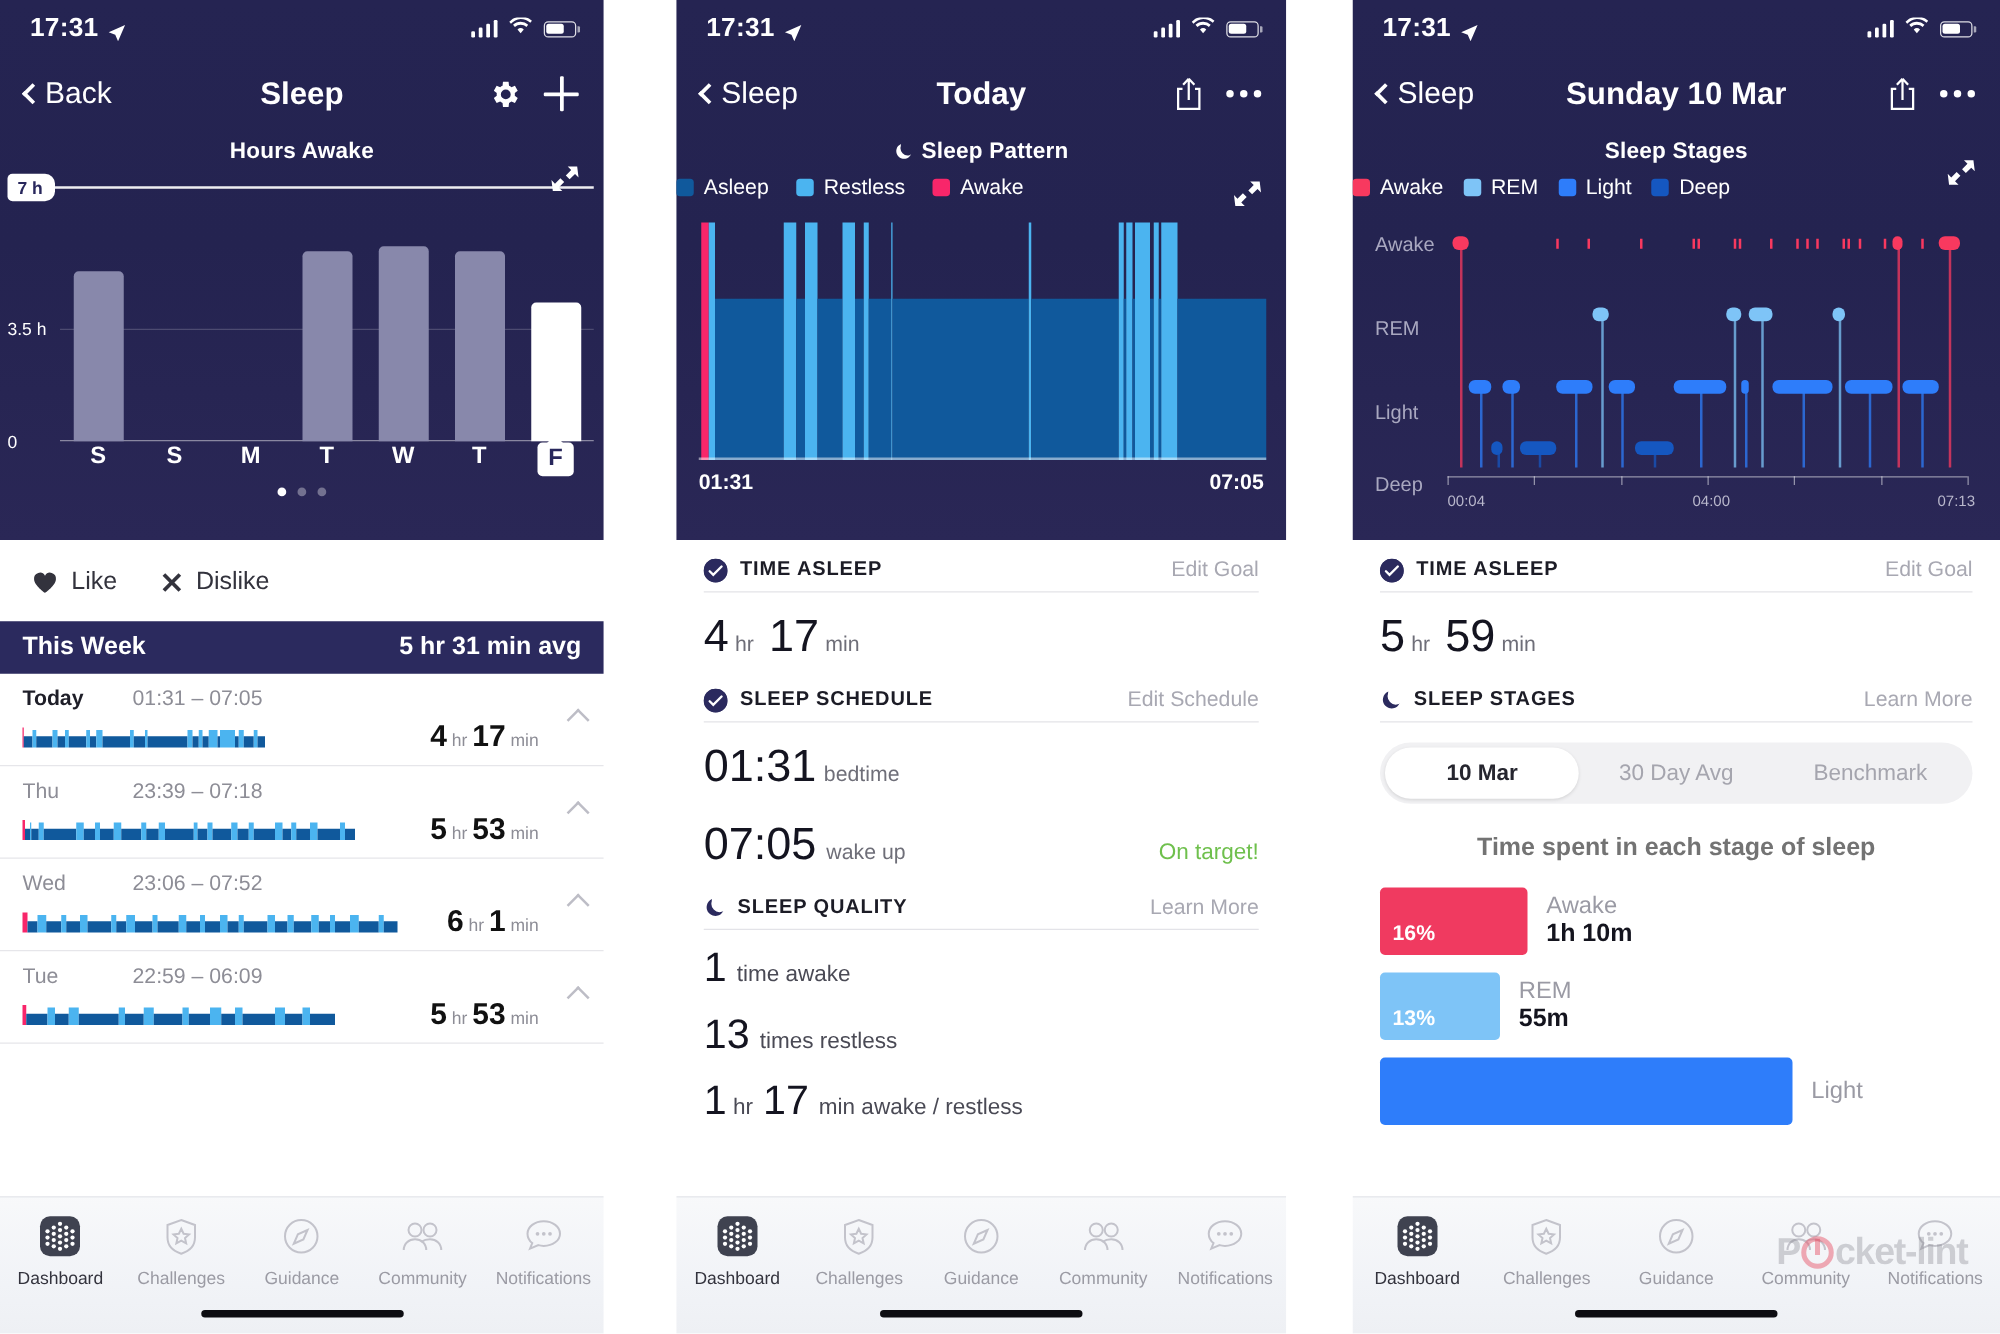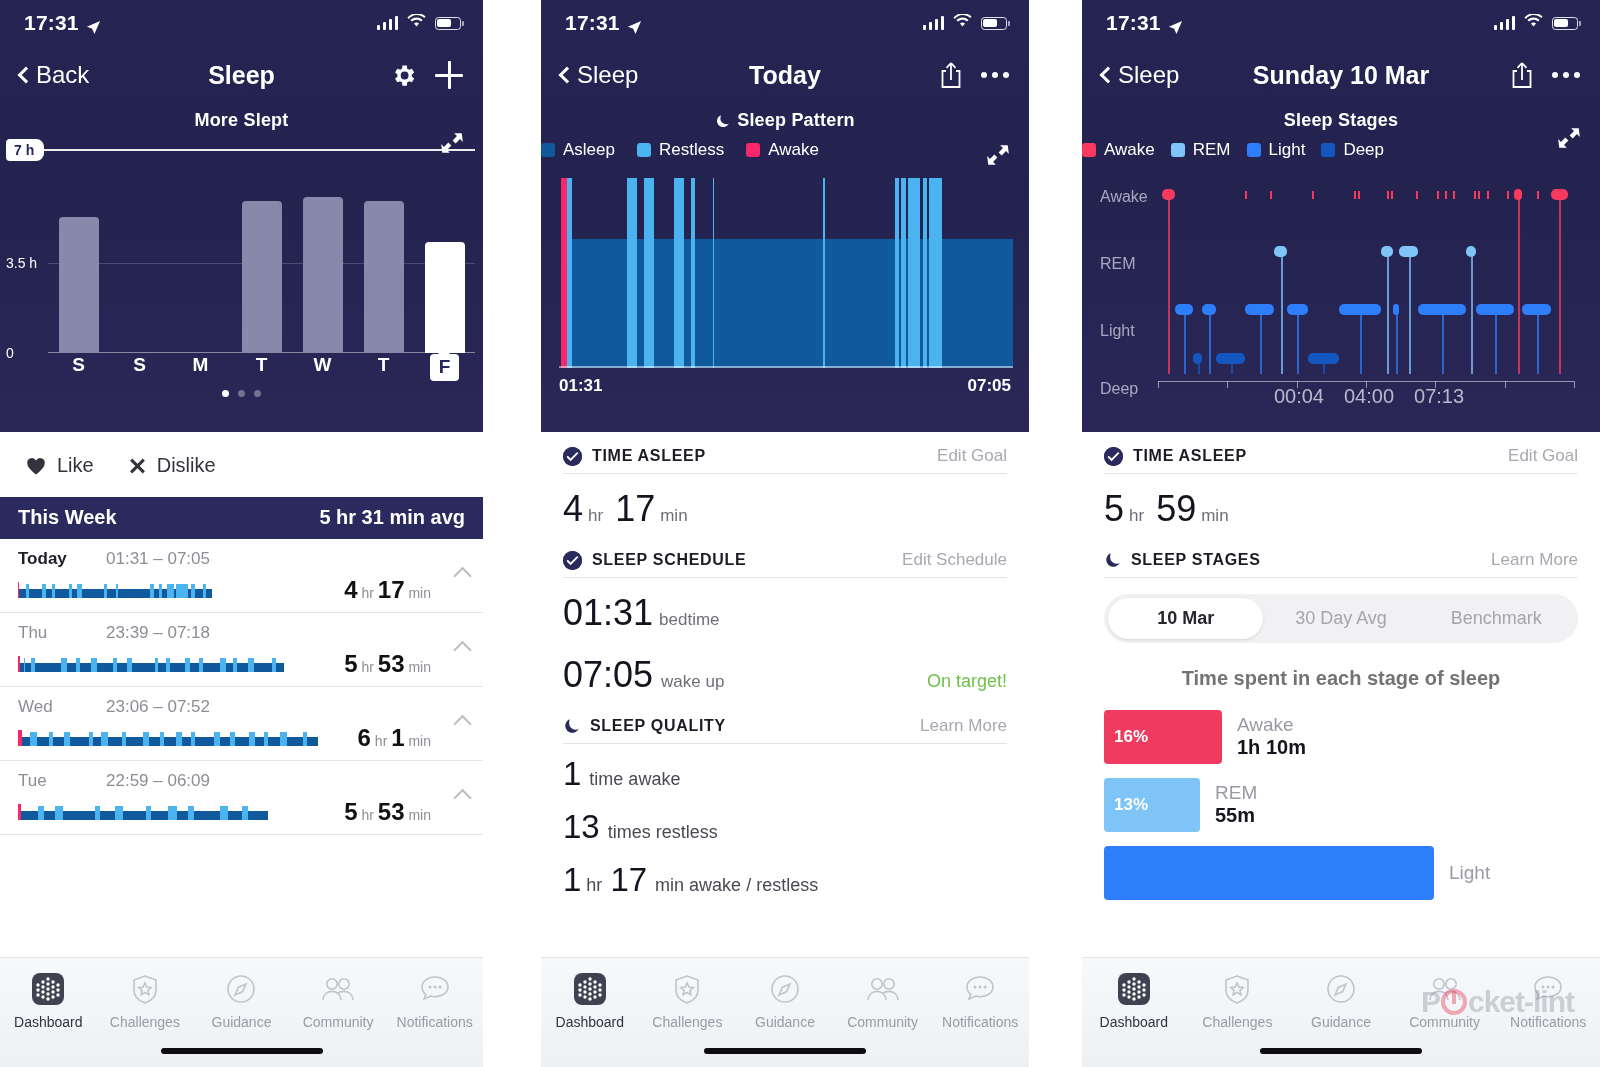--- a/index.html
+++ b/index.html
@@ -136,29 +136,29 @@
   .bigstat .ontarget { margin-left:auto; font-size:18px; color:#6fc04d; }
   .statline { font-size:33px; color:#141420; font-weight:300; padding:11px 0 4px; display:flex; align-items:baseline; }
   .statline small { font-size:18px; color:#4a4a55; margin-left:8px; }
 
   
   .stages-wrap { position:relative; margin:8px 12px 0 12px; height:240px; }
   .stg-lbl { position:absolute; left:6px; font-size:16px; color:#a9a8c0; transform:translateY(-50%); }
   .hypnoarea { position:absolute; left:64px; right:14px; top:0; bottom:34px; }
   .stg-axis { position:absolute; left:64px; right:14px; bottom:26px; height:1px; background:rgba(255,255,255,.5); }
   .stg-tick { position:absolute; bottom:20px; width:1px; height:7px; background:rgba(255,255,255,.5); }
-  .stg-times { position:absolute; left:64px; right:8px; bottom:0; display:flex; justify-content:center; font-size:20px; color:#b9b8cc;gap:20px; }
+  .stg-times { position:absolute; left:64px; right:8px; bottom:0; display:flex; justify-content:space-between; font-size:12px; color:#b9b8cc;gap:20px; }
 
   
   .segwrap { margin:16px 22px 0; background:#f1f1f3; border-radius:26px; display:flex; padding:4px; }
   .seg { flex:1; text-align:center; font-size:18px; color:#a5a5ae; padding:10px 0; border-radius:22px; cursor:pointer; }
   .seg.on { background:#fff; color:#26262f; font-weight:bold; box-shadow:0 1px 3px rgba(0,0,0,.12); }
   .stg-caption { text-align:center; font-size:20px; font-weight:bold; color:#737373; padding:24px 0 6px; }
   .stgrow { display:flex; align-items:center; margin:14px 22px 0; }
-  .stgbar { height:54px; border-radius:4px; position:relative; display:flex; align-items:flex-end; padding:0 0 17px 10px; min-width:46px; }
+  .stgbar { height:54px; border-radius:4px; position:relative; display:flex; align-items:flex-end; padding:0 0 7px 10px; min-width:46px; }
   .stgbar span { font-size:17px; color:#fff; font-weight:bold; }
   .stgtxt { margin-left:15px; }
   .stgtxt .n { font-size:19px; color:#9a9aa4; line-height:1.15; }
   .stgtxt .v { font-size:20px; color:#14141e; font-weight:bold; line-height:1.25; }
 
   .watermark { position:absolute; right:26px; bottom:48px; z-index:30; display:flex; align-items:center; font-size:30px; font-weight:bold; color:rgba(125,125,135,.33); letter-spacing:-1px; }
   .wm-o { display:inline-block; width:26px; height:26px; border:4px solid rgba(232,90,110,.5); border-radius:50%; position:relative; margin:0 1px; }
   .wm-o::after { content:''; position:absolute; left:50%; top:-2px; transform:translateX(-50%); width:4px; height:13px; background:rgba(232,90,110,.5); }
 </style>
 </head>
@@ -207,21 +207,21 @@
         <div class="nav-right">
           <span class="gear">
             <svg viewBox="0 0 24 24" width="27" height="27">
                 <path fill="#fff" d="M19.4 13a7.8 7.8 0 000-2l2.1-1.6-2-3.5-2.5 1a7.6 7.6 0 00-1.7-1L15 3H11l-.3 2.9c-.6.2-1.2.6-1.7 1l-2.5-1-2 3.5L6.6 11a7.8 7.8 0 000 2l-2.1 1.6 2 3.5 2.5-1c.5.4 1.1.8 1.7 1l.3 2.9h4l.3-2.9c.6-.2 1.2-.6 1.7-1l2.5 1 2-3.5zM13 15.5a3.5 3.5 0 110-7 3.5 3.5 0 010 7z"></path>
               </svg>
           </span>
           <span class="plus"></span>
         </div>
       </div>
 
-      <div class="chart-title">More Slept</div>
+      <div class="chart-title">Hours Awake</div>
       <span class="expand" style="top:130px;">
         <svg viewBox="0 0 24 24" width="26" height="26">
             <path fill="#fff" d="M21 3h-7l2.6 2.6-4 4 2.8 2.8 4-4L22 11zM3 21h7l-2.6-2.6 4-4-2.8-2.8-4 4L2 13z"></path>
           </svg>
       </span>
 
       <div class="p1-chart">
         <div class="goalrow">
           <span class="goalpill">7 h</span>
           <span class="goalline"></span>

